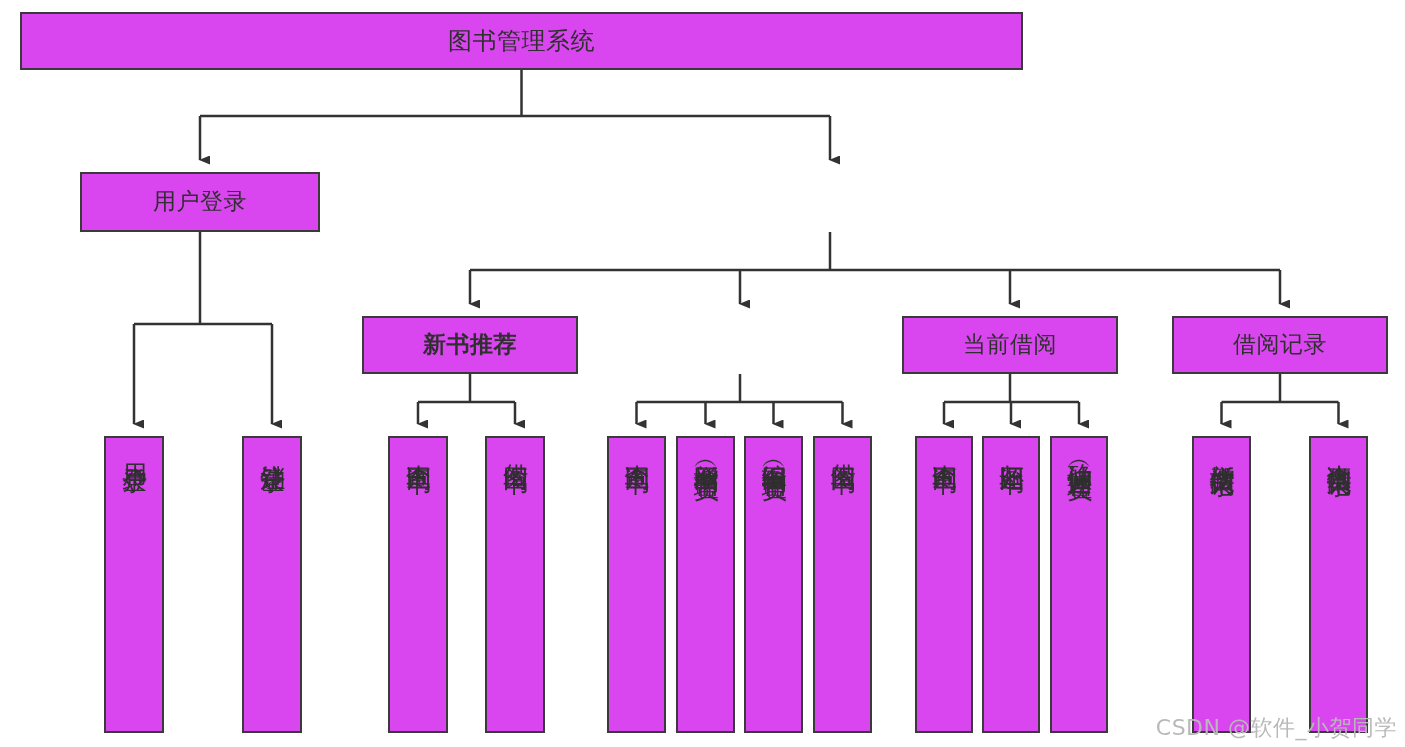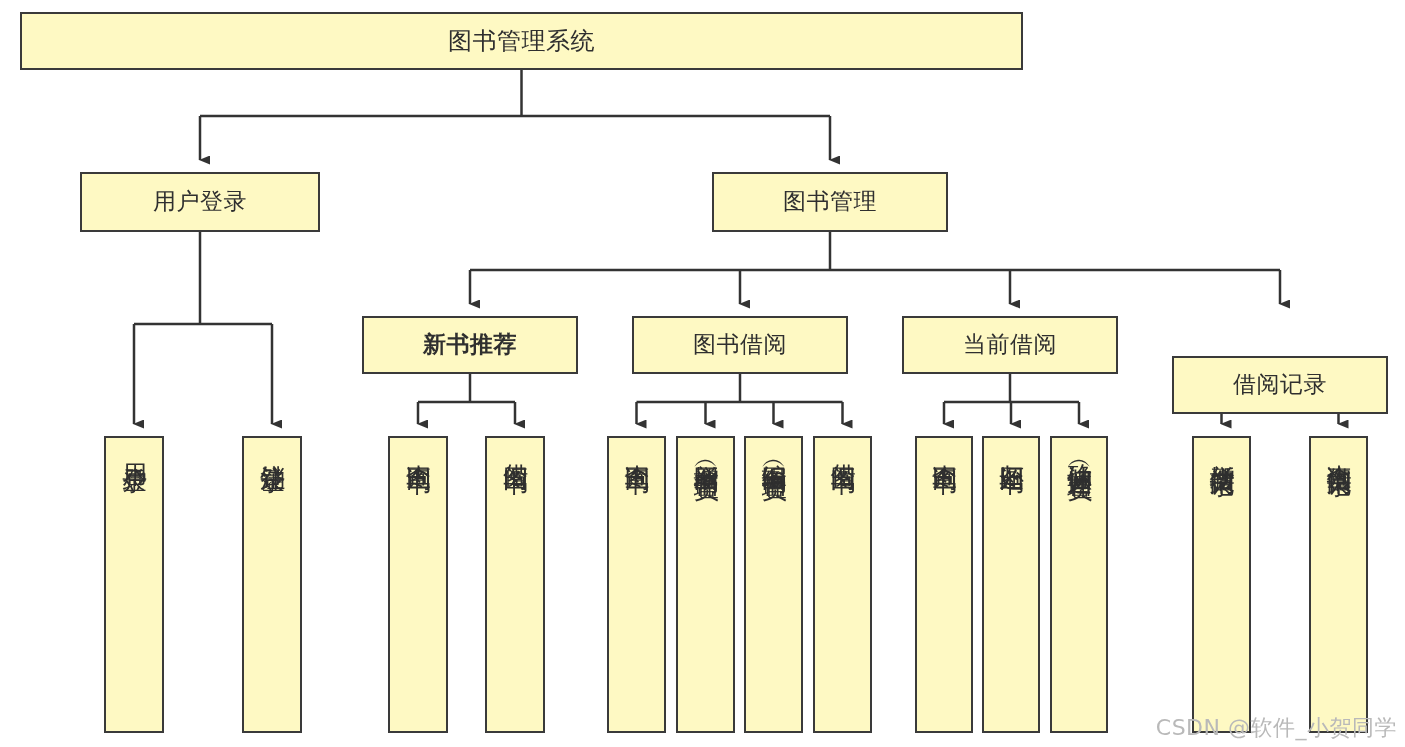--- a/index.html
+++ b/index.html
@@ -23,21 +23,21 @@
     position: absolute;
     left: 0;
     top: 0;
     width: 1405px;
     height: 747px;
     pointer-events: none;
   }
   .node {
     position: absolute;
     box-sizing: border-box;
-    background: #fef9c3;
+    background: #d946ef;
     border: 2.5px solid #3a3a3a;
     display: flex;
     align-items: center;
     justify-content: center;
     z-index: 2;
   }
   .node .label {
     display: block;
     text-align: center;
     color: #2f2f2f;
@@ -126,34 +126,28 @@
       </g>
   </svg>
 
   <div class="node root horiz" style="left: 20px; top: 12px; width: 1003px; height: 58px;">
     <span class="label">图书管理系统</span>
   </div>
 
   <div class="node horiz" style="left: 80px; top: 172px; width: 240px; height: 60px;">
     <span class="label">用户登录</span>
   </div>
-  <div class="node horiz" style="left: 712px; top: 172px; width: 236px; height: 60px;">
-    <span class="label">图书管理</span>
-  </div>
 
   <div class="node horiz" style="left: 362px; top: 316px; width: 216px; height: 58px; font-weight: bold;">
     <span class="label">新书推荐</span>
   </div>
-  <div class="node horiz" style="left: 632px; top: 316px; width: 216px; height: 58px;">
-    <span class="label">图书借阅</span>
-  </div>
   <div class="node horiz" style="left: 902px; top: 316px; width: 216px; height: 58px;">
     <span class="label">当前借阅</span>
   </div>
-  <div class="node horiz" style="left: 1172px; top: 316px; width: 216px; height: 58px; margin-top: 40px;">
+  <div class="node horiz" style="left: 1172px; top: 316px; width: 216px; height: 58px;">
     <span class="label">借阅记录</span>
   </div>
 
   <div class="node leaf" style="left: 104px; top: 436px; width: 60px; height: 297px;">
     <span class="label">用户登录</span>
   </div>
   <div class="node leaf" style="left: 242px; top: 436px; width: 60px; height: 297px;">
     <span class="label">注销登录</span>
   </div>
   <div class="node leaf" style="left: 388px; top: 436px; width: 60px; height: 297px;">

